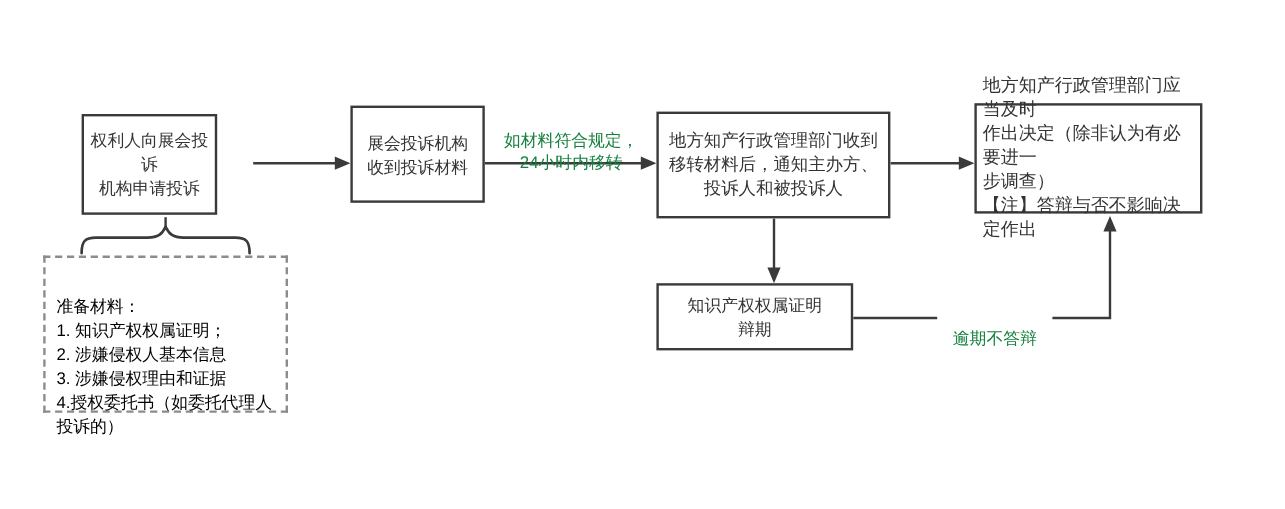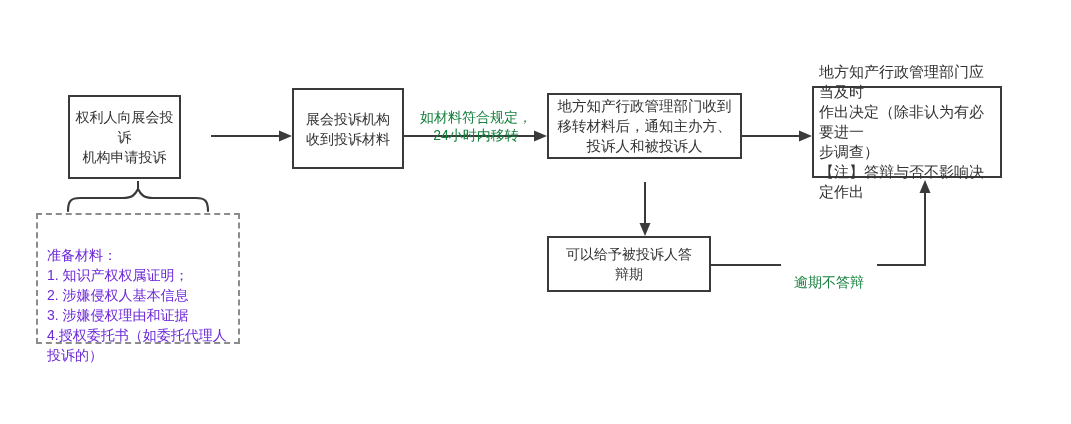--- a/index.html
+++ b/index.html
@@ -31,40 +31,40 @@
     display: flex;
     align-items: center;
     justify-content: center;
     text-align: center;
     font-size: 14px;
     line-height: 20px;
     white-space: pre-line;
   }
   #node-apply    { left: 68px;  top: 95px;  width: 113px; height: 84px; }
   #node-receive  { left: 292px; top: 88px;  width: 112px; height: 81px; }
-  #node-notify   { left: 547px; top: 93px;  width: 195px; height: 66px; font-size: 14.5px; }
+  #node-notify   { left: 547px; top: 93px;  width: 195px; height: 89px; font-size: 14.5px; }
   #node-decision {
     left: 812px; top: 86px; width: 190px; height: 92px;
     justify-content: flex-start;
     text-align: left;
     padding: 4px 5px;
     font-size: 15px;
     line-height: 20px;
   }
   #node-defense  { left: 547px; top: 236px; width: 164px; height: 56px; }
   .note {
     position: absolute;
     box-sizing: border-box;
     left: 36px;
     top: 213px;
     width: 204px;
     height: 131px;
     border: 2px dashed #8c8c8c;
     background: #ffffff;
-    color: #6d28d9;
+    color: #000000;
     font-size: 14px;
     line-height: 20px;
     text-align: left;
     padding: 10px 9px;
     white-space: pre-line;
   }
   .edge-label {
     position: absolute;
     color: #15803d;
     white-space: pre-line;
@@ -141,21 +141,21 @@
   </div>
 
   <div class="node" id="node-decision">
     <span>地方知产行政管理部门应当及时
 作出决定（除非认为有必要进一
 步调查）
 【注】答辩与否不影响决定作出</span>
   </div>
 
   <div class="node" id="node-defense">
-    <span>可以给予被投诉人答
+    <span>知识产权权属证明
 辩期</span>
   </div>
 
   <div class="note">
     <span>准备材料：
 1. 知识产权权属证明；
 2. 涉嫌侵权人基本信息
 3. 涉嫌侵权理由和证据
 4.授权委托书（如委托代理人
 投诉的）</span>

